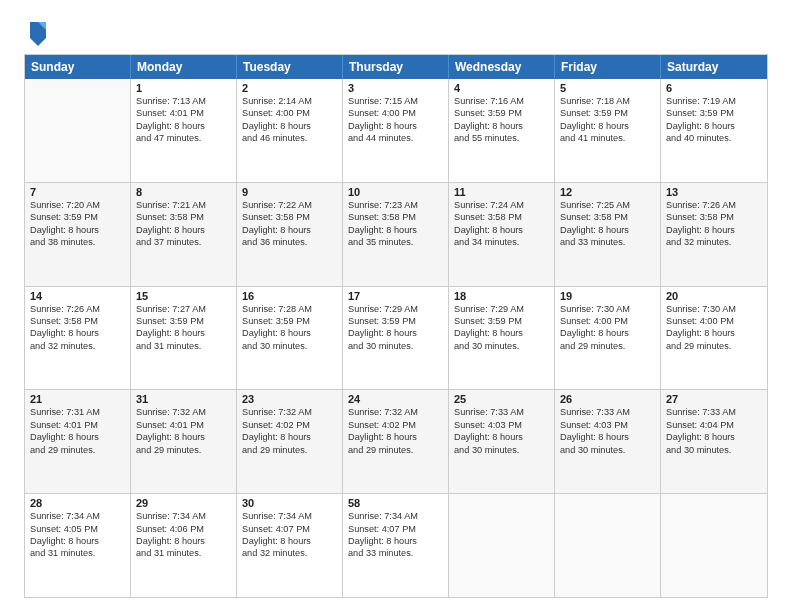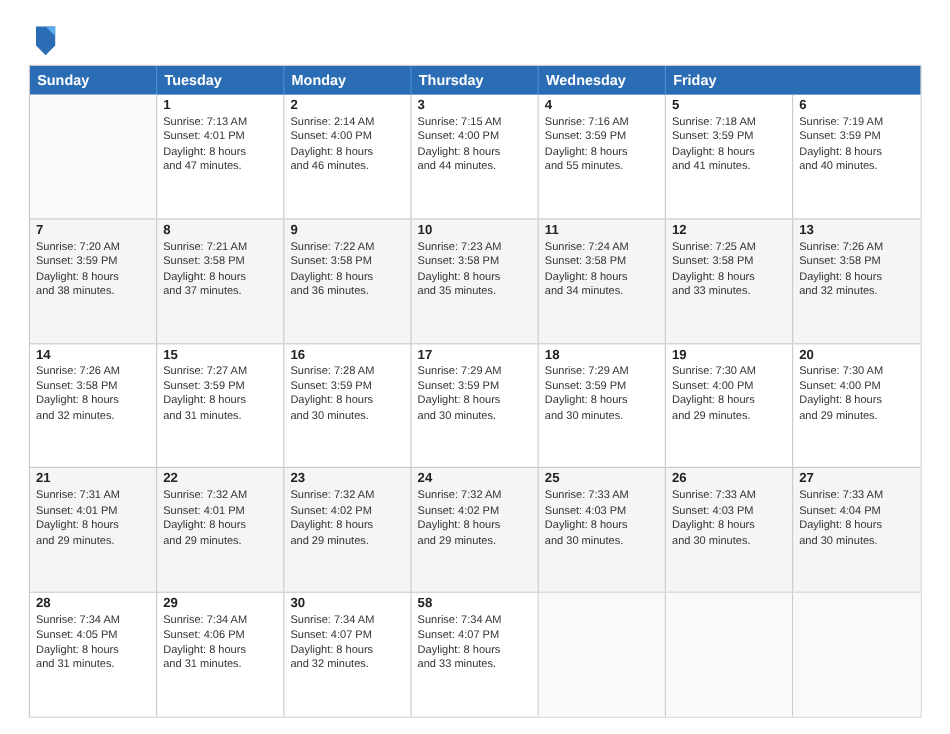--- a/index.html
+++ b/index.html
@@ -126,25 +126,26 @@
     </div>
     <div class="title-block">
       <div class="month-title"></div>
       <div class="location"></div>
     </div>
   </div>
 
   <div class="calendar">
     <div class="cal-header">
     <div class="cal-header-cell">Sunday</div>
+        <div class="cal-header-cell">Monday</div>
         <div class="cal-header-cell">Tuesday</div>
-        <div class="cal-header-cell">Monday</div>
         <div class="cal-header-cell">Thursday</div>
         <div class="cal-header-cell">Wednesday</div>
         <div class="cal-header-cell">Friday</div>
+        <div class="cal-header-cell">Saturday</div>
       </div>
     <div class="cal-body">
     <div class="cal-row row-white">
           <div class="cal-cell empty"></div>
           <div class="cal-cell">
             <div class="day-num">1</div>
             <div class="cell-line">Sunrise: 7:13 AM</div>
             <div class="cell-line">Sunset: 4:01 PM</div>
             <div class="cell-line">Daylight: 8 hours</div>
             <div class="cell-line">and 47 minutes.</div>
@@ -289,21 +290,21 @@
         </div>
         <div class="cal-row row-shade">
           <div class="cal-cell">
             <div class="day-num">21</div>
             <div class="cell-line">Sunrise: 7:31 AM</div>
             <div class="cell-line">Sunset: 4:01 PM</div>
             <div class="cell-line">Daylight: 8 hours</div>
             <div class="cell-line">and 29 minutes.</div>
           </div>
           <div class="cal-cell">
-            <div class="day-num">22</div>
+            <div class="day-num">31</div>
             <div class="cell-line">Sunrise: 7:32 AM</div>
             <div class="cell-line">Sunset: 4:01 PM</div>
             <div class="cell-line">Daylight: 8 hours</div>
             <div class="cell-line">and 29 minutes.</div>
           </div>
           <div class="cal-cell">
             <div class="day-num">23</div>
             <div class="cell-line">Sunrise: 7:32 AM</div>
             <div class="cell-line">Sunset: 4:02 PM</div>
             <div class="cell-line">Daylight: 8 hours</div>

